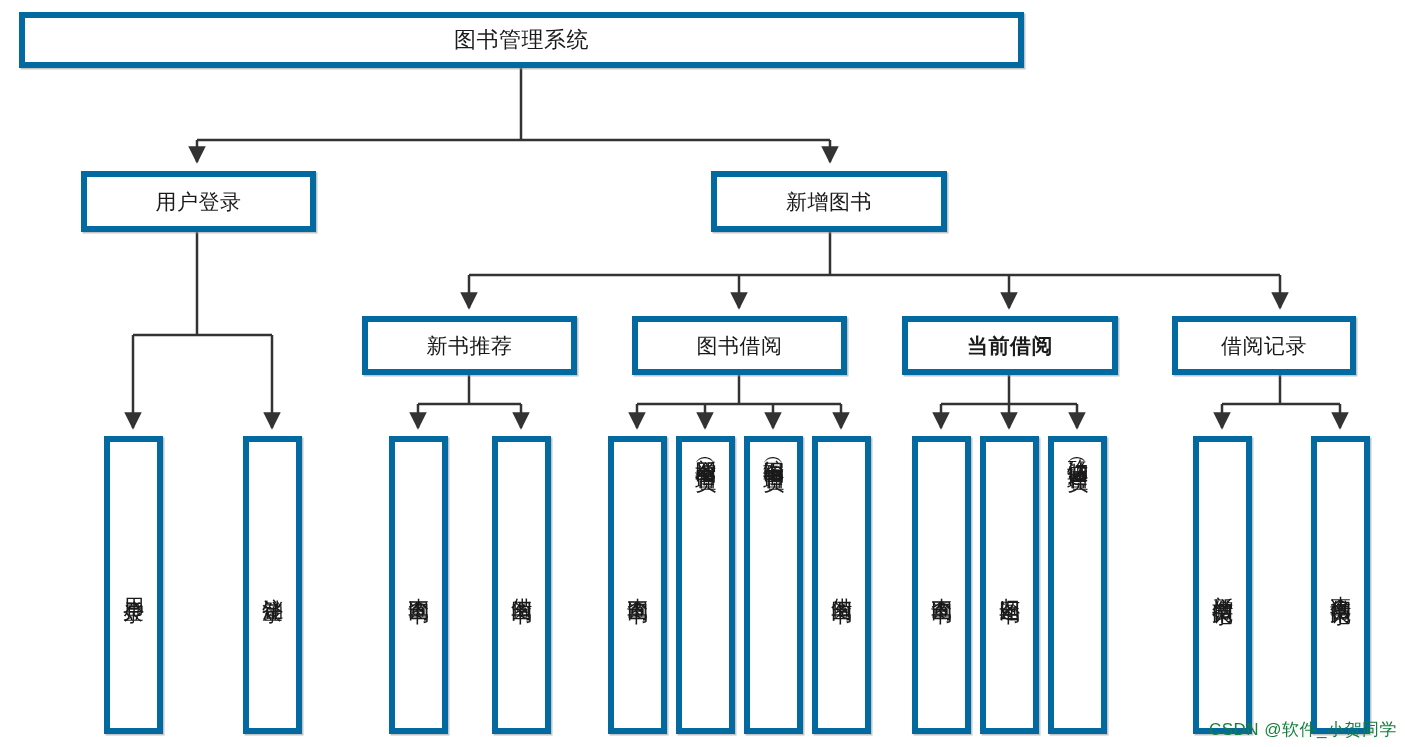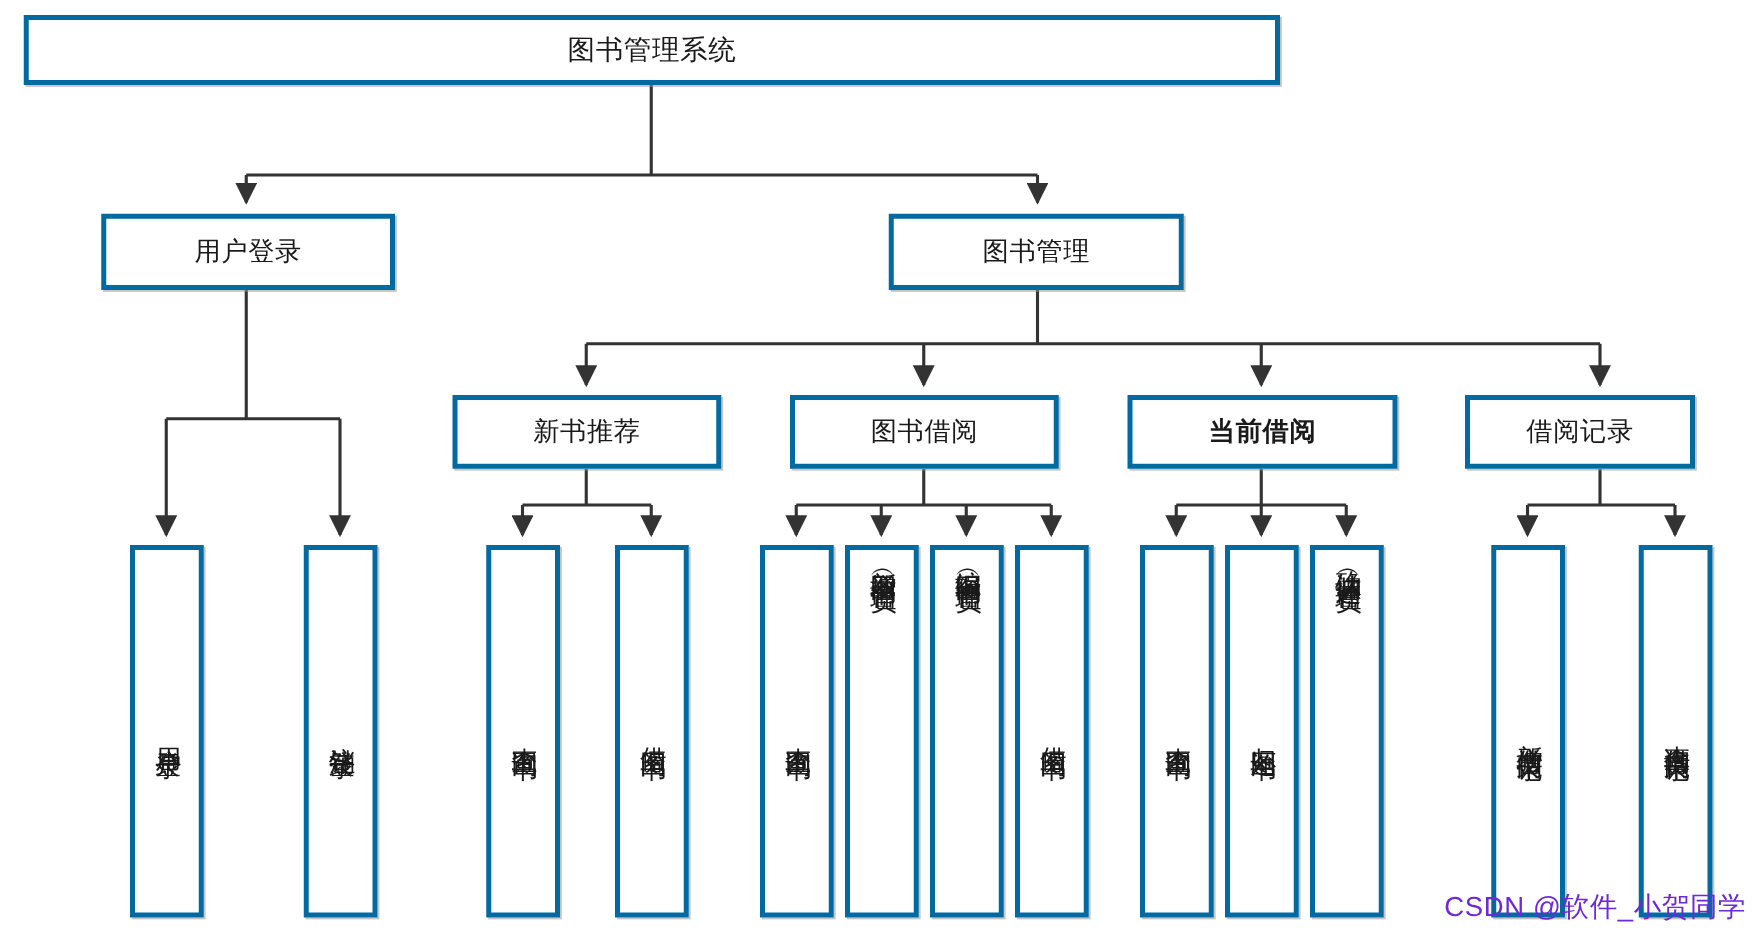--- a/index.html
+++ b/index.html
@@ -23,21 +23,21 @@
     left: 0;
     top: 0;
     width: 1405px;
     height: 747px;
     pointer-events: none;
   }
   .node {
     position: absolute;
     box-sizing: border-box;
     background: #ffffff;
-    border: 4px solid #0369a1;
+    border: 6px solid #0369a1;
     display: flex;
     align-items: center;
     justify-content: center;
     box-shadow: 1.5px 1.5px 0 0 rgba(150,150,150,0.55);
   }
   .node .label-h {
     font-size: 21px;
     color: #1a1a1a;
     line-height: 1.1;
     letter-spacing: 0.5px;
@@ -61,22 +61,22 @@
     white-space: nowrap;
     display: block;
   }
   .node.leaf.center-v {
     align-items: center;
   }
   .watermark {
     position: absolute;
     right: 8px;
     bottom: 6px;
-    font-size: 22px;
-    color: #6d28d9;
+    font-size: 17px;
+    color: #15803d;
     letter-spacing: 0.5px;
     white-space: nowrap;
     user-select: none;
   }
 </style>
 </head>
 <body>
 
 <div id="diagram-root">
 
@@ -129,21 +129,21 @@
   </svg>
 
   <div class="node root" style="left:19px; top:12px; width:1005px; height:56px;">
     <span class="label-h">图书管理系统</span>
   </div>
 
   <div class="node" style="left:81px; top:171px; width:235px; height:61px;">
     <span class="label-h">用户登录</span>
   </div>
   <div class="node" style="left:711px; top:171px; width:236px; height:61px;">
-    <span class="label-h">图书管理</span>
+    <span class="label-h">新增图书</span>
   </div>
 
   <div class="node" style="left:362px; top:316px; width:215px; height:59px;">
     <span class="label-h">新书推荐</span>
   </div>
   <div class="node" style="left:632px; top:316px; width:215px; height:59px;">
     <span class="label-h">图书借阅</span>
   </div>
   <div class="node" style="left:902px; top:316px; width:216px; height:59px;font-weight:bold;">
     <span class="label-h">当前借阅</span>

